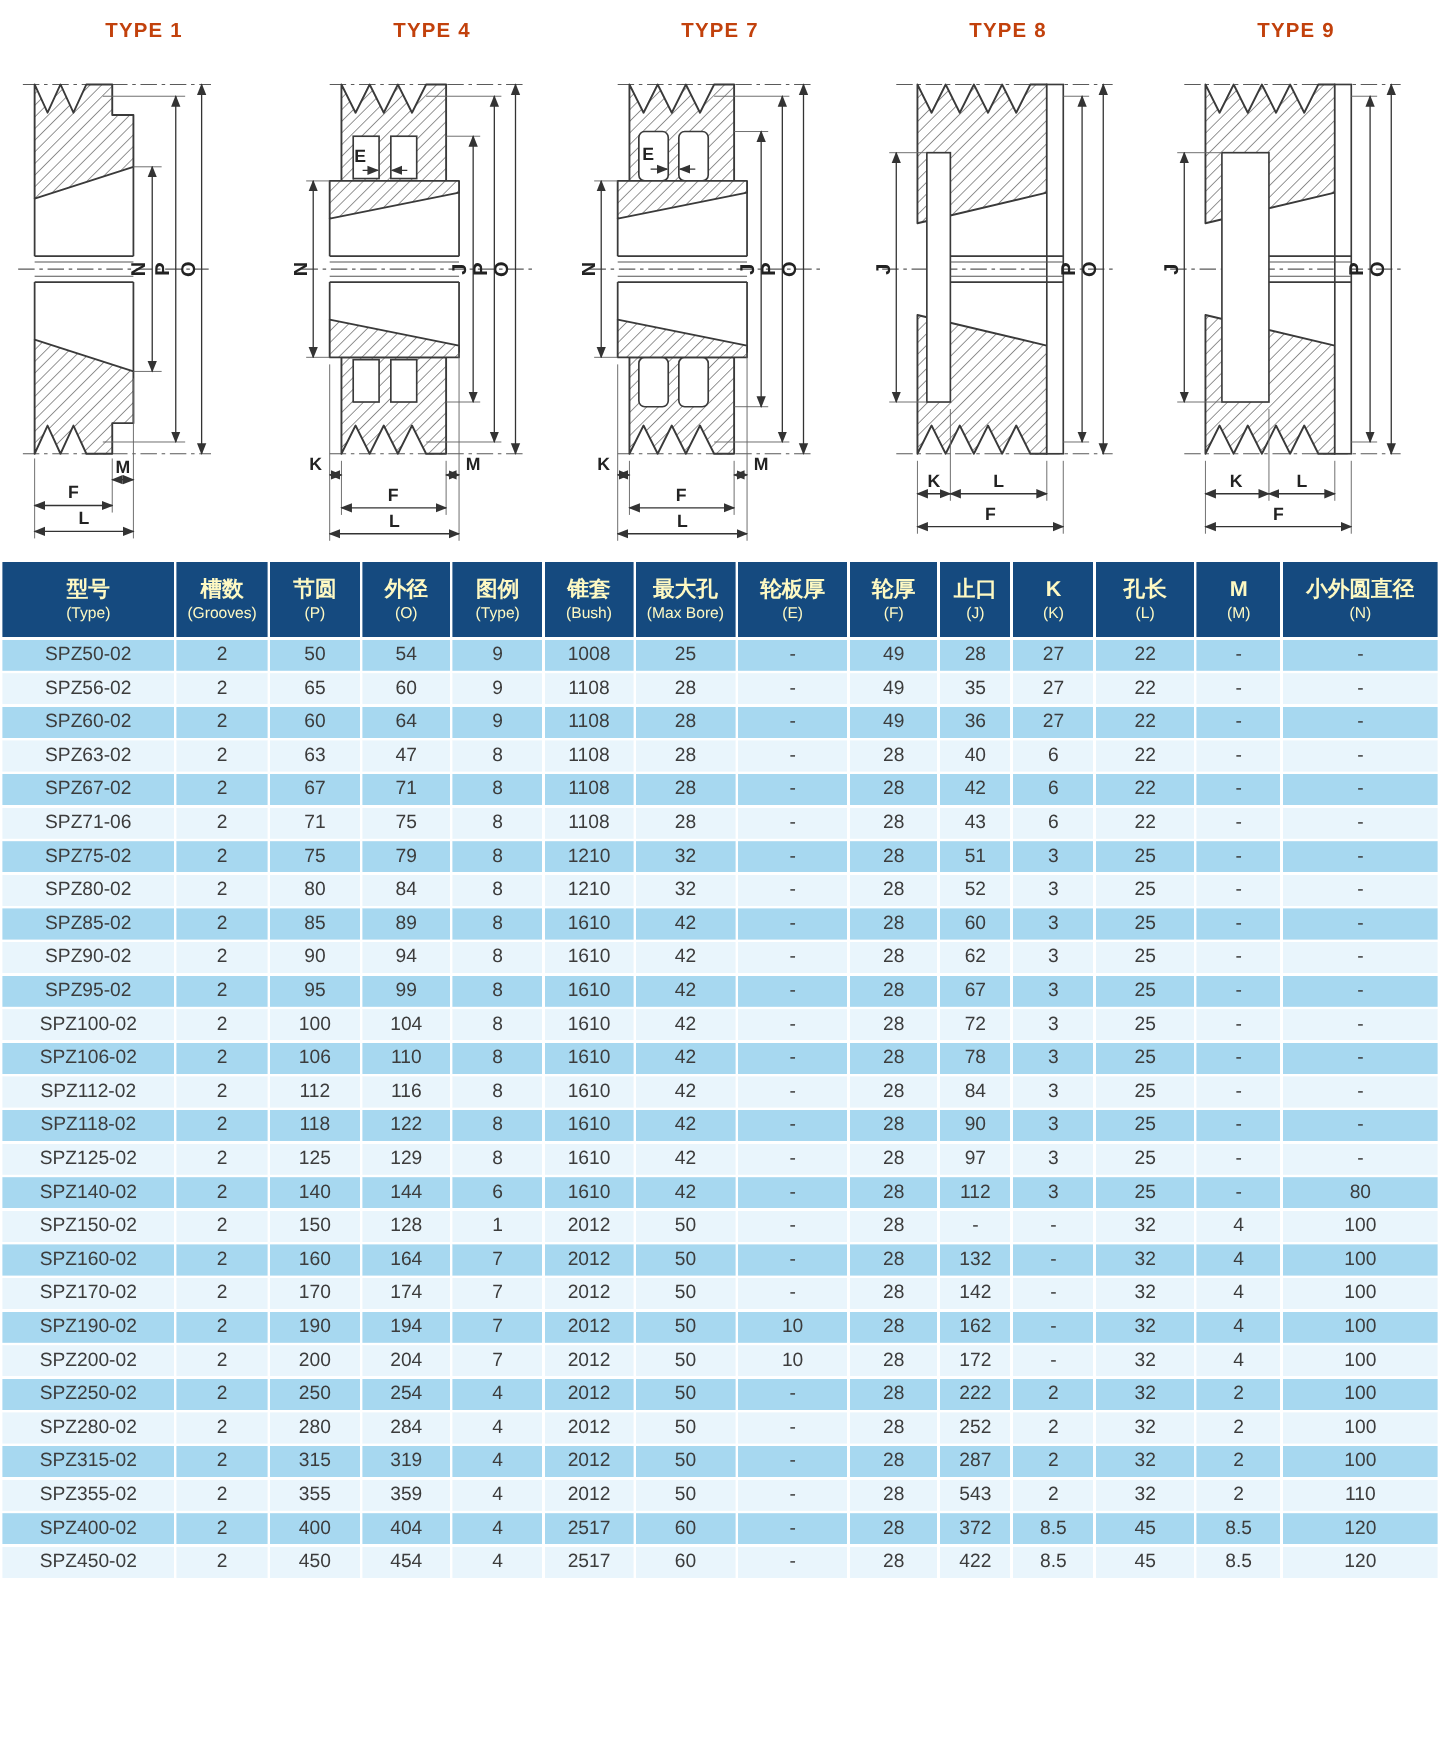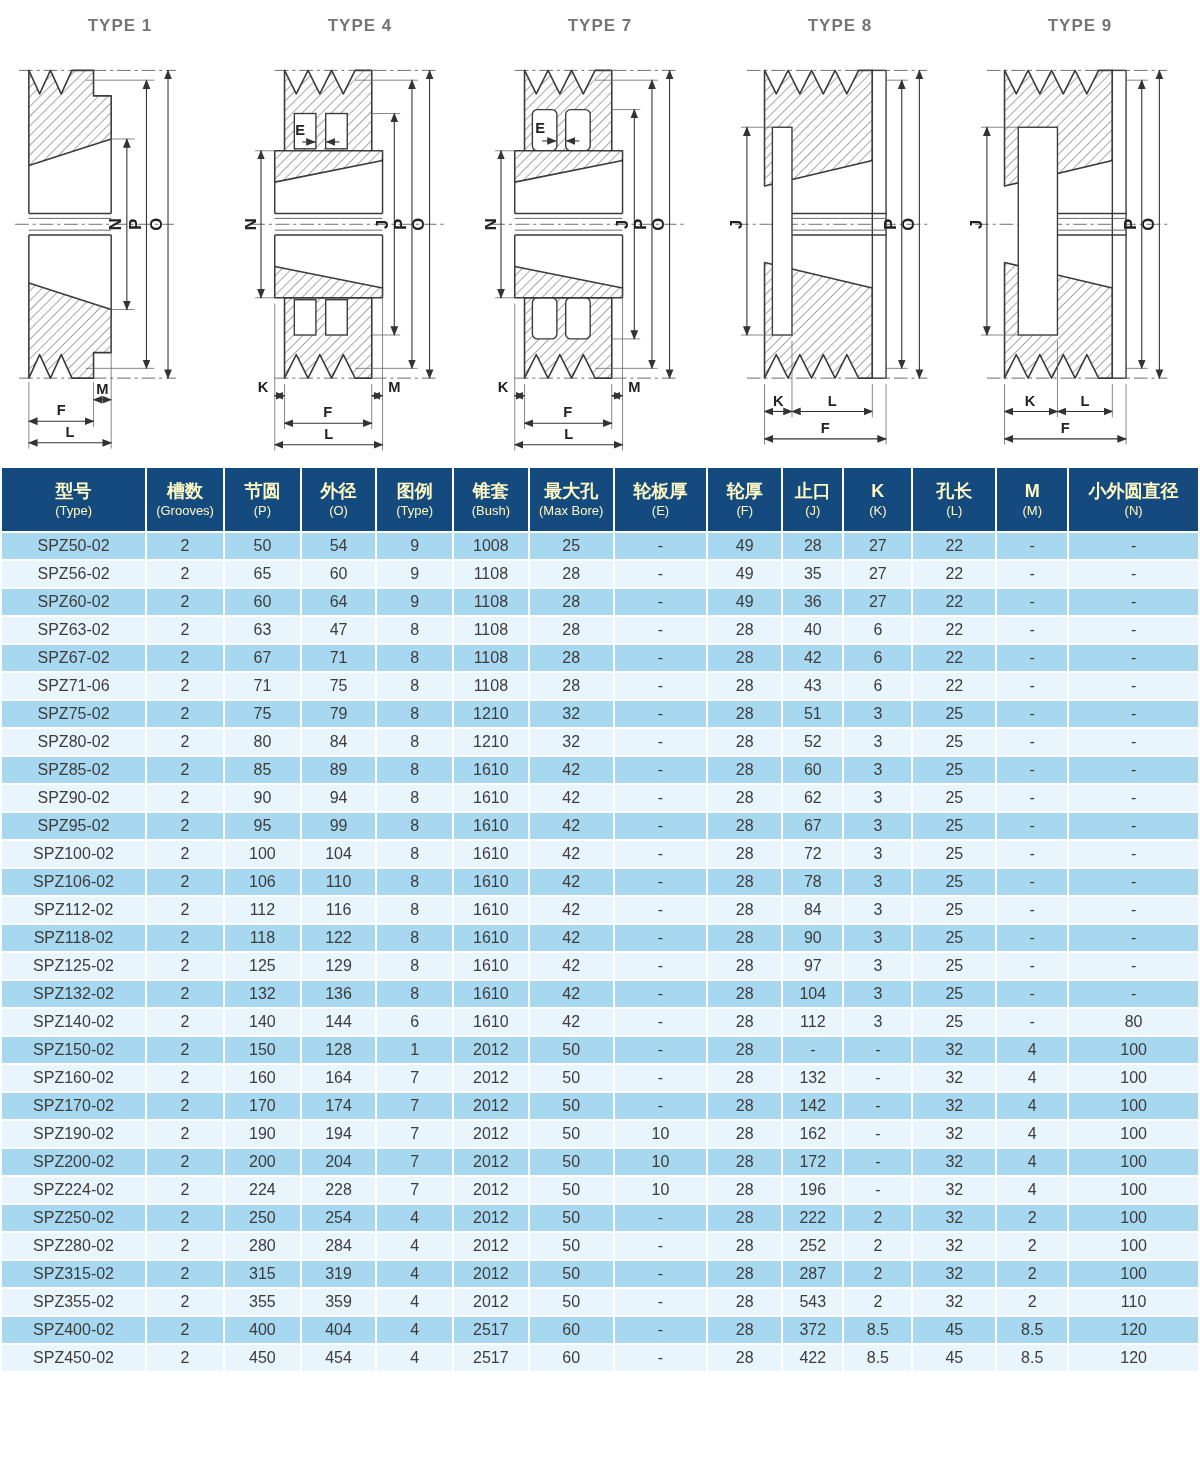--- a/index.html
+++ b/index.html
@@ -1,21 +1,21 @@
 <!DOCTYPE html>
 <html><head>
 <meta charset="utf-8">
 <style>
   html,body{margin:0;padding:0;background:#fff;}
   body{width:1200px;font-family:"Liberation Sans","DejaVu Sans",sans-serif;-webkit-font-smoothing:antialiased;}
 
   
   .diagrams{display:flex;width:1200px;height:458px;justify-content:space-between;}
   .diagram-cell{width:240px;display:flex;flex-direction:column;align-items:center;}
-  .diagram-title{margin-top:16px;height:26px;font-size:17px;font-weight:bold;color:#737373;letter-spacing:1px;}
+  .diagram-title{margin-top:16px;height:26px;font-size:17px;font-weight:bold;color:#c2410c;letter-spacing:1px;}
   .diagram-cell svg{display:block;}
 
   .body-hatch{fill:url(#hatch);stroke:#3a3a3a;stroke-width:1.6;stroke-linejoin:round;}
   .white-part{fill:#ffffff;stroke:#3a3a3a;stroke-width:1.4;}
   .solid{stroke:#3a3a3a;stroke-width:1.5;fill:none;}
   .thin{stroke:#555;stroke-width:0.9;fill:none;}
   .cl{stroke:#5a5a5a;stroke-width:0.9;fill:none;stroke-dasharray:14 4 3 4;}
   .dim{stroke:#333;stroke-width:1.1;fill:none;}
   .ext{stroke:#666;stroke-width:0.8;fill:none;}
   .dimlabel{font-size:17px;font-weight:bold;fill:#222;font-family:"Liberation Sans",sans-serif;}
@@ -627,36 +627,20 @@
         <td>42</td>
         <td>-</td>
         <td>28</td>
         <td>97</td>
         <td>3</td>
         <td>25</td>
         <td>-</td>
         <td>-</td>
       </tr>
       <tr>
-        <td>SPZ132-02</td>
-        <td>2</td>
-        <td>132</td>
-        <td>136</td>
-        <td>8</td>
-        <td>1610</td>
-        <td>42</td>
-        <td>-</td>
-        <td>28</td>
-        <td>104</td>
-        <td>3</td>
-        <td>25</td>
-        <td>-</td>
-        <td>-</td>
-      </tr>
-      <tr>
         <td>SPZ140-02</td>
         <td>2</td>
         <td>140</td>
         <td>144</td>
         <td>6</td>
         <td>1610</td>
         <td>42</td>
         <td>-</td>
         <td>28</td>
         <td>112</td>
@@ -733,36 +717,20 @@
         <td>SPZ200-02</td>
         <td>2</td>
         <td>200</td>
         <td>204</td>
         <td>7</td>
         <td>2012</td>
         <td>50</td>
         <td>10</td>
         <td>28</td>
         <td>172</td>
-        <td>-</td>
-        <td>32</td>
-        <td>4</td>
-        <td>100</td>
-      </tr>
-      <tr>
-        <td>SPZ224-02</td>
-        <td>2</td>
-        <td>224</td>
-        <td>228</td>
-        <td>7</td>
-        <td>2012</td>
-        <td>50</td>
-        <td>10</td>
-        <td>28</td>
-        <td>196</td>
         <td>-</td>
         <td>32</td>
         <td>4</td>
         <td>100</td>
       </tr>
       <tr>
         <td>SPZ250-02</td>
         <td>2</td>
         <td>250</td>
         <td>254</td>

